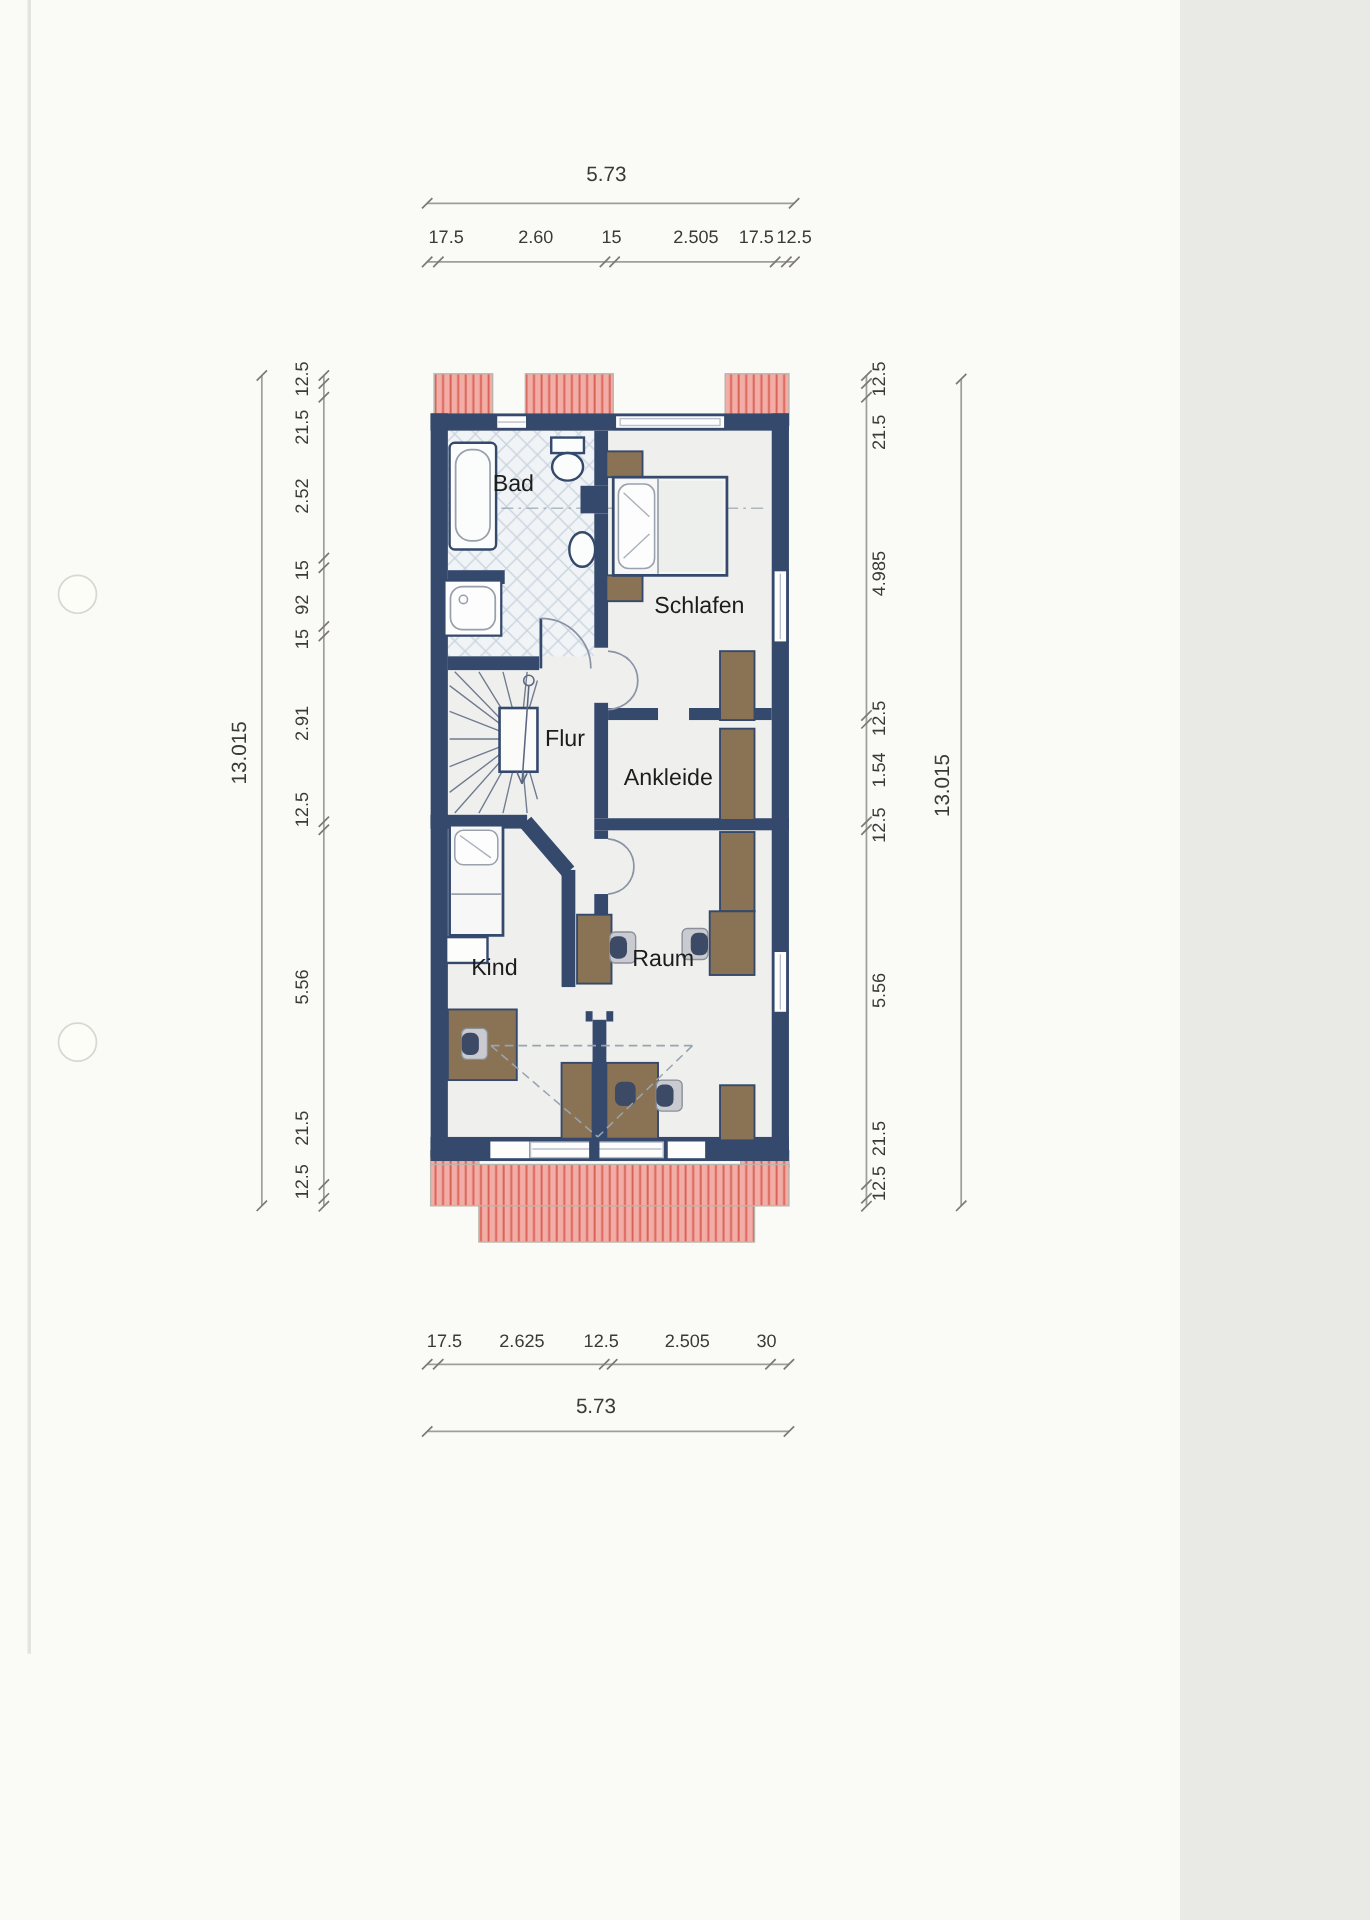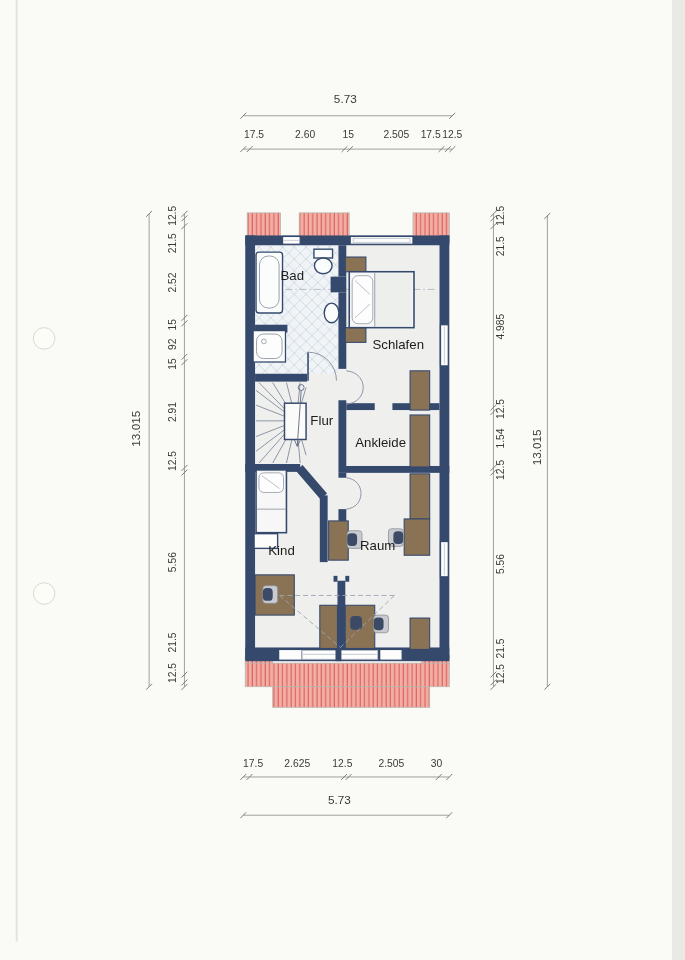--- a/index.html
+++ b/index.html
@@ -1,18 +1,18 @@
 <!DOCTYPE html>
 <html style="--paper: #fafaf7; --wall: #35496d; --floor: #eff0ee; --roof-fill: #f2aea6; --roof-line: #d96055; --furniture: #8a7355; --chair-dark: #3c4a66; --tile-bg: #f1f4f6; --tile-line: #c9d4de; --door-arc: #8b94a5; --dash-line: #9aa4ae; --dim-line: #a09e98; --dim-text: #3a3a38; --label-text: #1c1c1c;"><head>
 <meta charset="utf-8">
 <style>
   html,body{margin:0;padding:0;background:#e9e9e6;}
   .sheet{
     position:relative;
-    width:672px;height:960px;
+    width:590px;height:960px;
     background:var(--paper,#fafaf7);
     overflow:hidden;
     font-family:"Liberation Sans", sans-serif;
   }
   svg{position:absolute;inset:0;display:block;}
 
   
   .wall{fill:var(--wall,#35496d);}
   .wall-stroke{stroke:var(--wall,#35496d);}
   .floor{fill:var(--floor,#eff0ee);}

